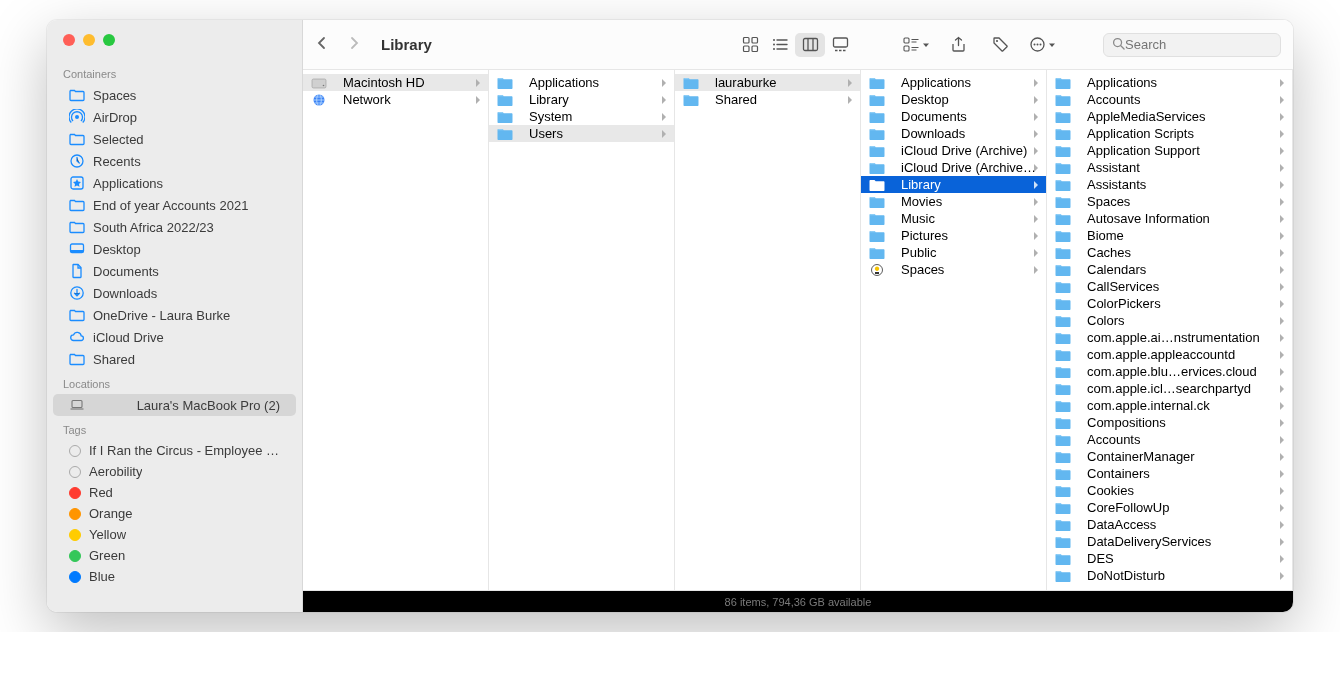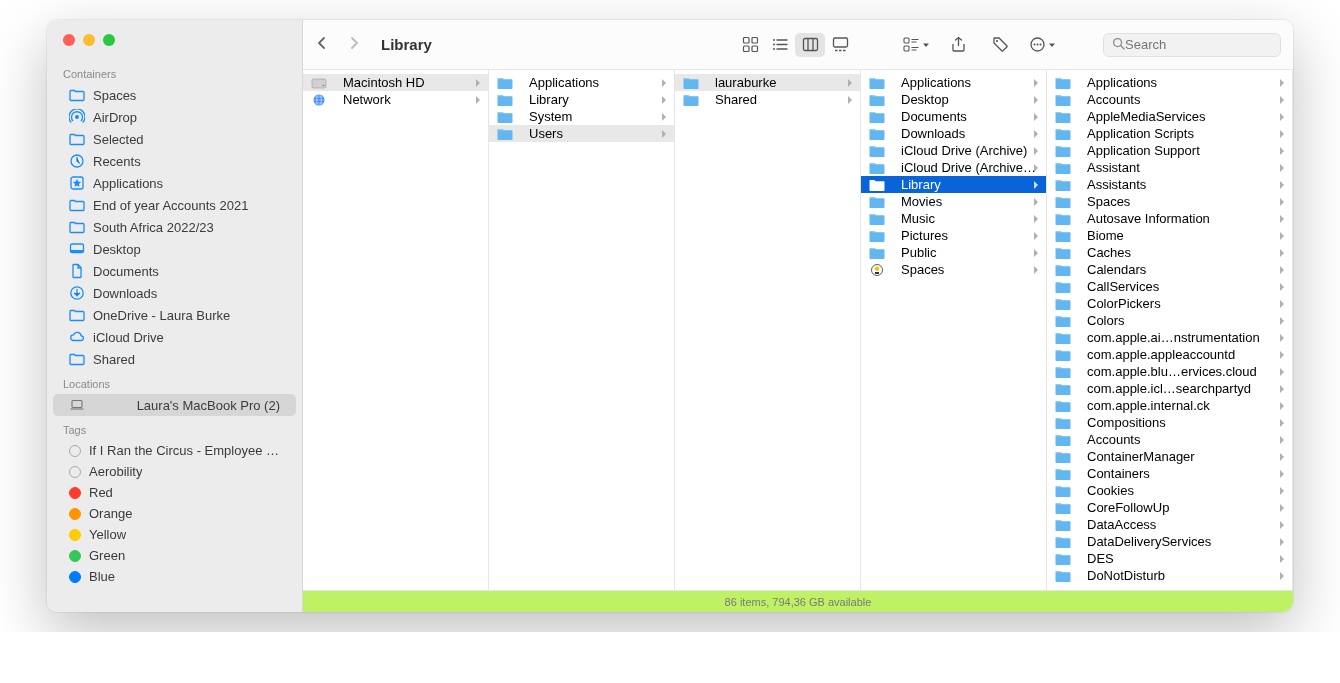--- a/index.html
+++ b/index.html
@@ -39,21 +39,21 @@
 .c2{width:186px;min-width:186px;}
 .c3{width:186px;min-width:186px;}
 .c4{flex:1;min-width:186px;}
 .row{display:flex;align-items:center;gap:16px;padding:1px 8px 1px 8px;position:relative;cursor:default;white-space:nowrap;}
 .row .name{flex:1;overflow:hidden;text-overflow:ellipsis;}
 .row.path{background:#e8e8e8;}
 .row.selected{background:#0963d9;color:#fff;}
 .folder-icon{width:16px;height:14px;flex-shrink:0;}
 .arrow{width:8px;height:8px;color:#b0b0b0;position:absolute;right:6px;}
 .row.selected .arrow{color:#cfe2f8;}
-.status{height:22px;border-top:1px solid #e6e6e6;font-size:11px;color:#7a7a7a;display:flex;align-items:center;justify-content:center;background:#bef264;}
+.status{height:22px;border-top:1px solid #e6e6e6;font-size:11px;color:#7a7a7a;display:flex;align-items:center;justify-content:center;background:#000000;}
 </style>
 </head>
 <body>
 
 <svg width="0" height="0" style="position:absolute">
 <defs>
 <symbol id="i-folder" viewBox="0 0 16 14">
         <path fill="#62b7f0" d="M1.5 2h4l1.2 1.3H14.5c.6 0 1 .4 1 1V12c0 .6-.4 1-1 1h-13c-.6 0-1-.4-1-1V3c0-.6.4-1 1-1z"></path>
         <path fill="#8fcef6" d="M1.5 2h4l1.2 1.3H1V3c0-.6.4-1 .5-1z"></path>
       </symbol>

